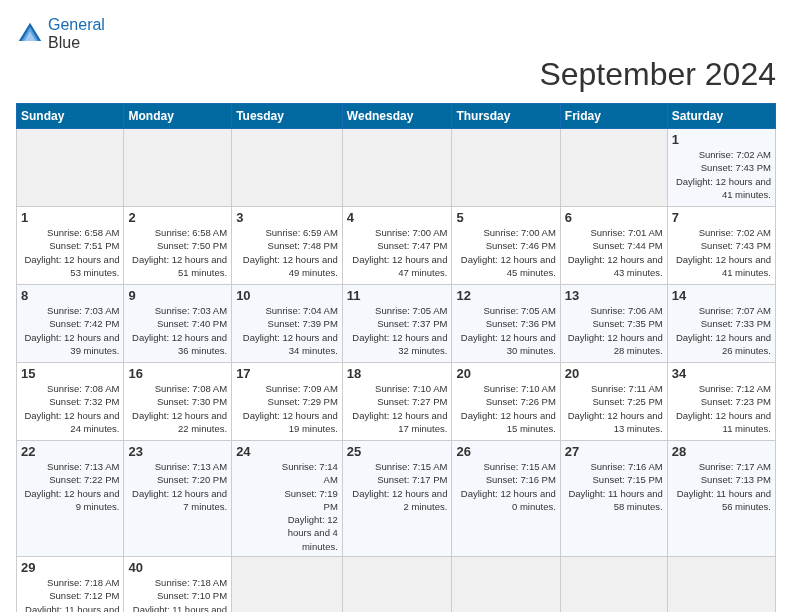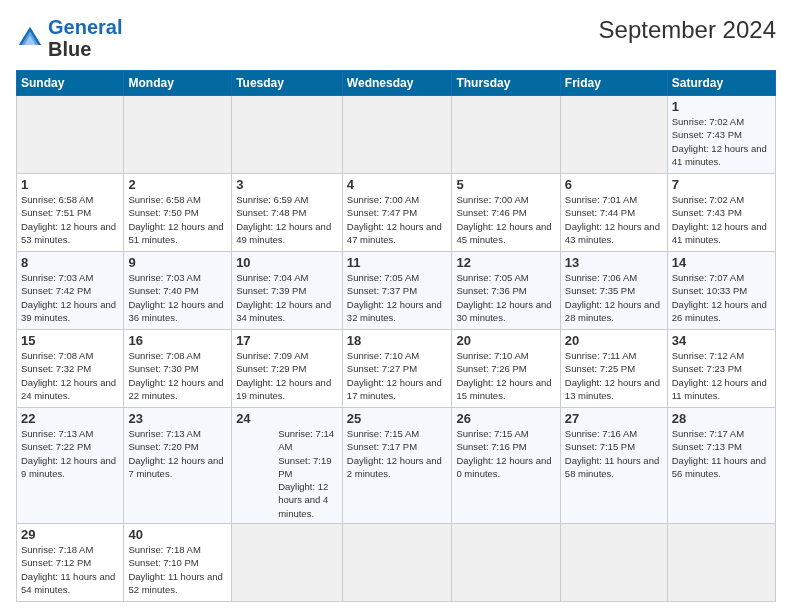--- a/index.html
+++ b/index.html
@@ -18,40 +18,41 @@
       display: flex;
       justify-content: space-between;
       align-items: flex-start;
       margin-bottom: 10px;
     }
     .logo {
       display: flex;
       align-items: center;
     }
     .logo-text {
-      font-size: 20px;
-      font-weight: bold;
+      font-size: 16px;
+      font-weight: normal;
       color: #333;
       line-height: 1.1;
     }
     .logo-text span {
       color: #1a6bb5;
     }
     .logo-icon {
       width: 28px;
       height: 28px;
       margin-right: 4px;
     }
     .title-section {
       text-align: right;
     }
     .month-title {
-      font-size: 24px;
+      font-size: 32px;
       font-weight: normal;
       color: #333;
+      margin-top: 40px;
     }
     .location {
       font-size: 14px;
       color: #555;
     }
     table {
       width: 100%;
       border-collapse: collapse;
       font-size: 10px;
     }
@@ -81,20 +82,21 @@
       font-size: 13px;
       font-weight: bold;
       color: #333;
       display: block;
       margin-bottom: 1px;
     }
     .day-info {
       font-size: 9.5px;
       color: #333;
       line-height: 1.4;
+      text-align: right;
     }
     .empty-cell {
       background-color: #f0f0f0 !important;
     }
   </style>
 </head>
 <body>
 
 <div class="container">
   <div class="header-section">
@@ -218,21 +220,21 @@
           </td>
           <td>
             <span class="day-num">13</span>
             <div class="day-info" style="white-space: pre-line;">Sunrise: 7:06 AM
 Sunset: 7:35 PM
 Daylight: 12 hours and 28 minutes.</div>
           </td>
           <td>
             <span class="day-num">14</span>
             <div class="day-info" style="white-space: pre-line;">Sunrise: 7:07 AM
-Sunset: 10:33 PM
+Sunset: 7:33 PM
 Daylight: 12 hours and 26 minutes.</div>
           </td>
         </tr>
         <tr>
           <td>
             <span class="day-num">15</span>
             <div class="day-info" style="white-space: pre-line;">Sunrise: 7:08 AM
 Sunset: 7:32 PM
 Daylight: 12 hours and 24 minutes.</div>
           </td>

